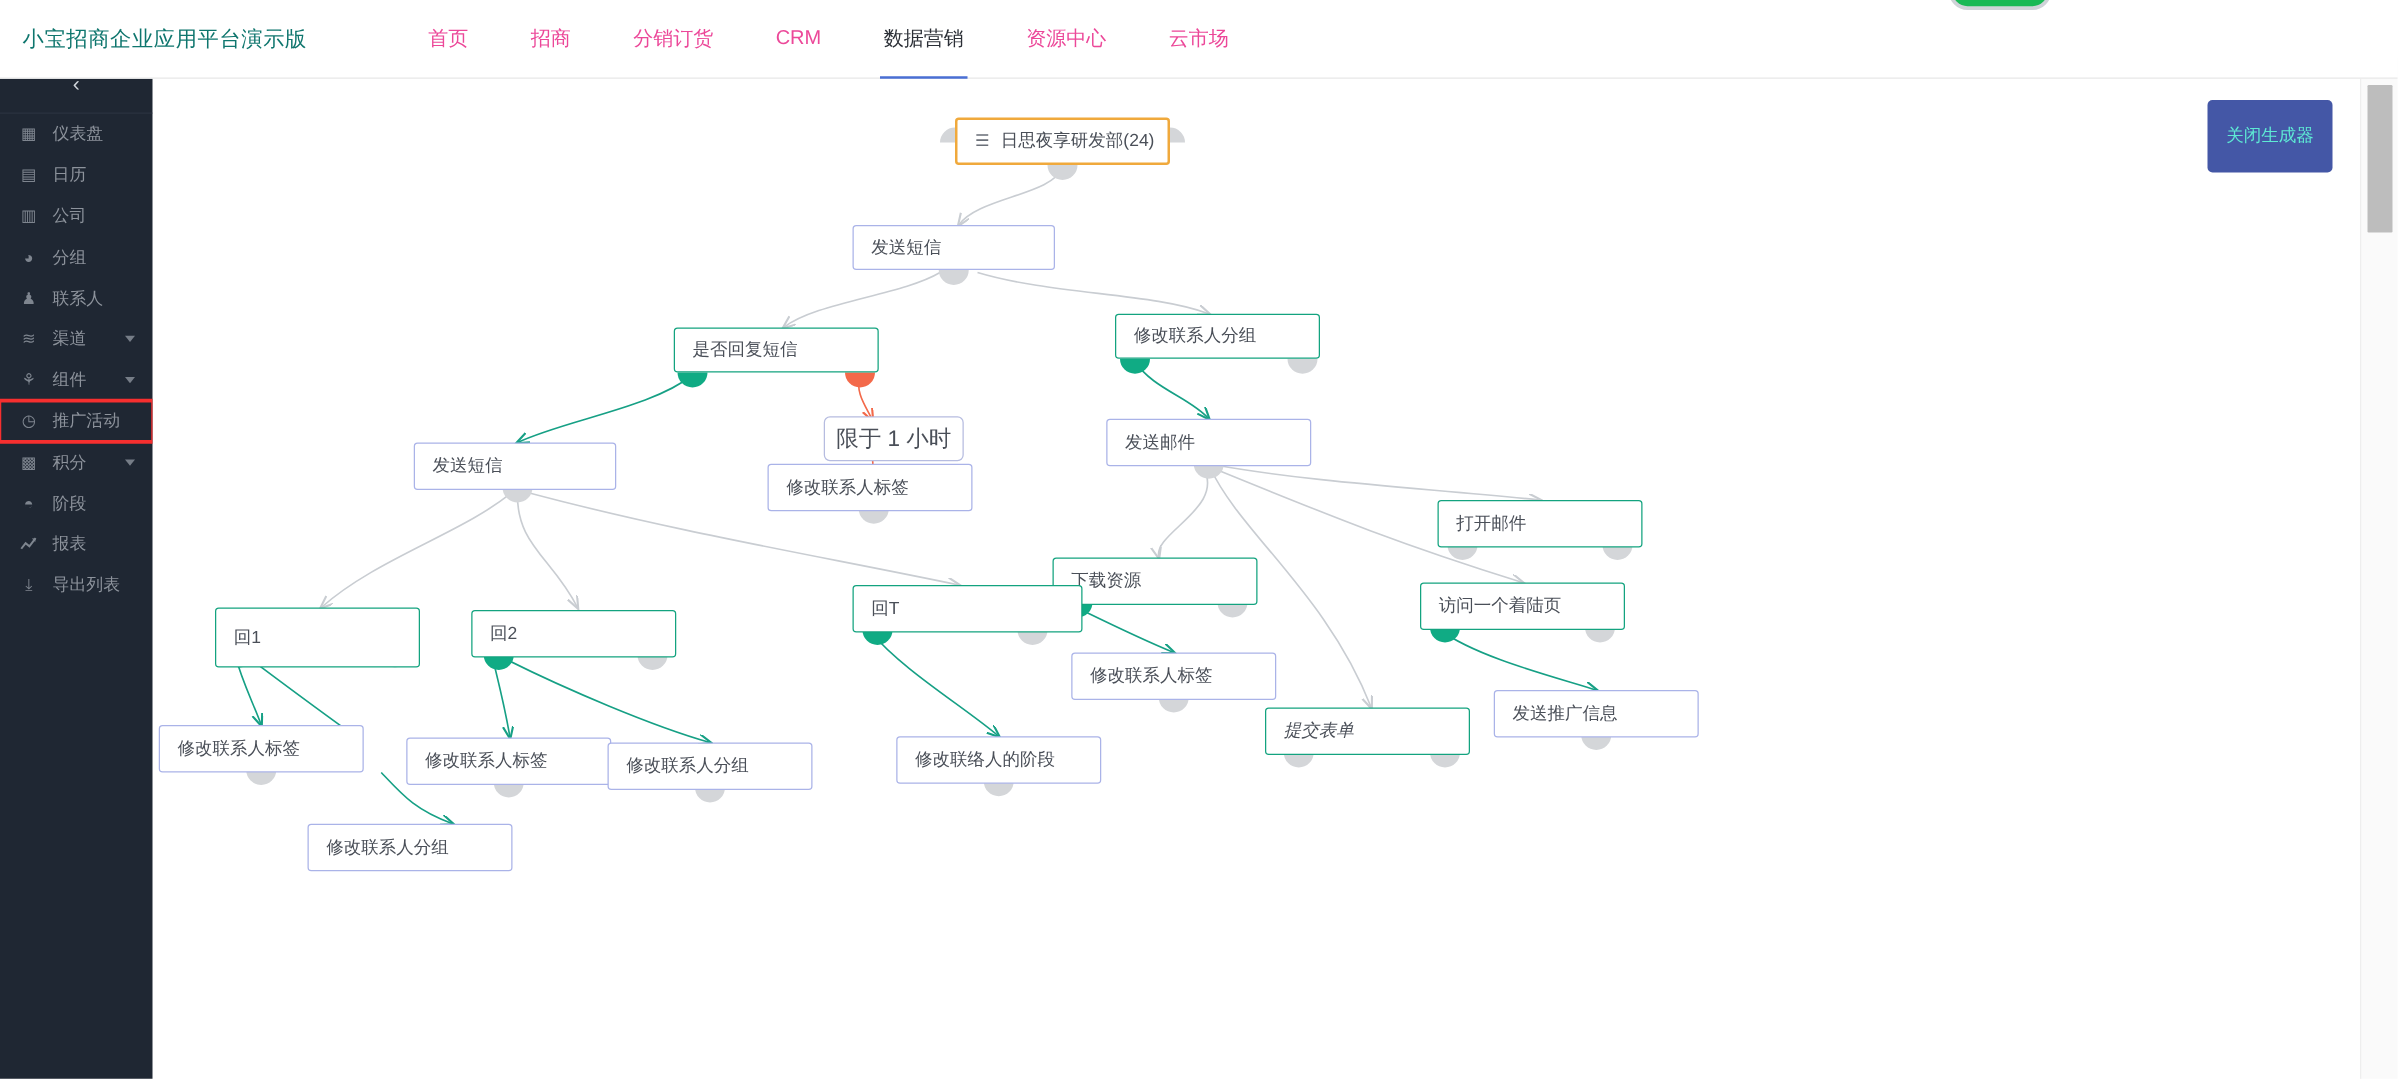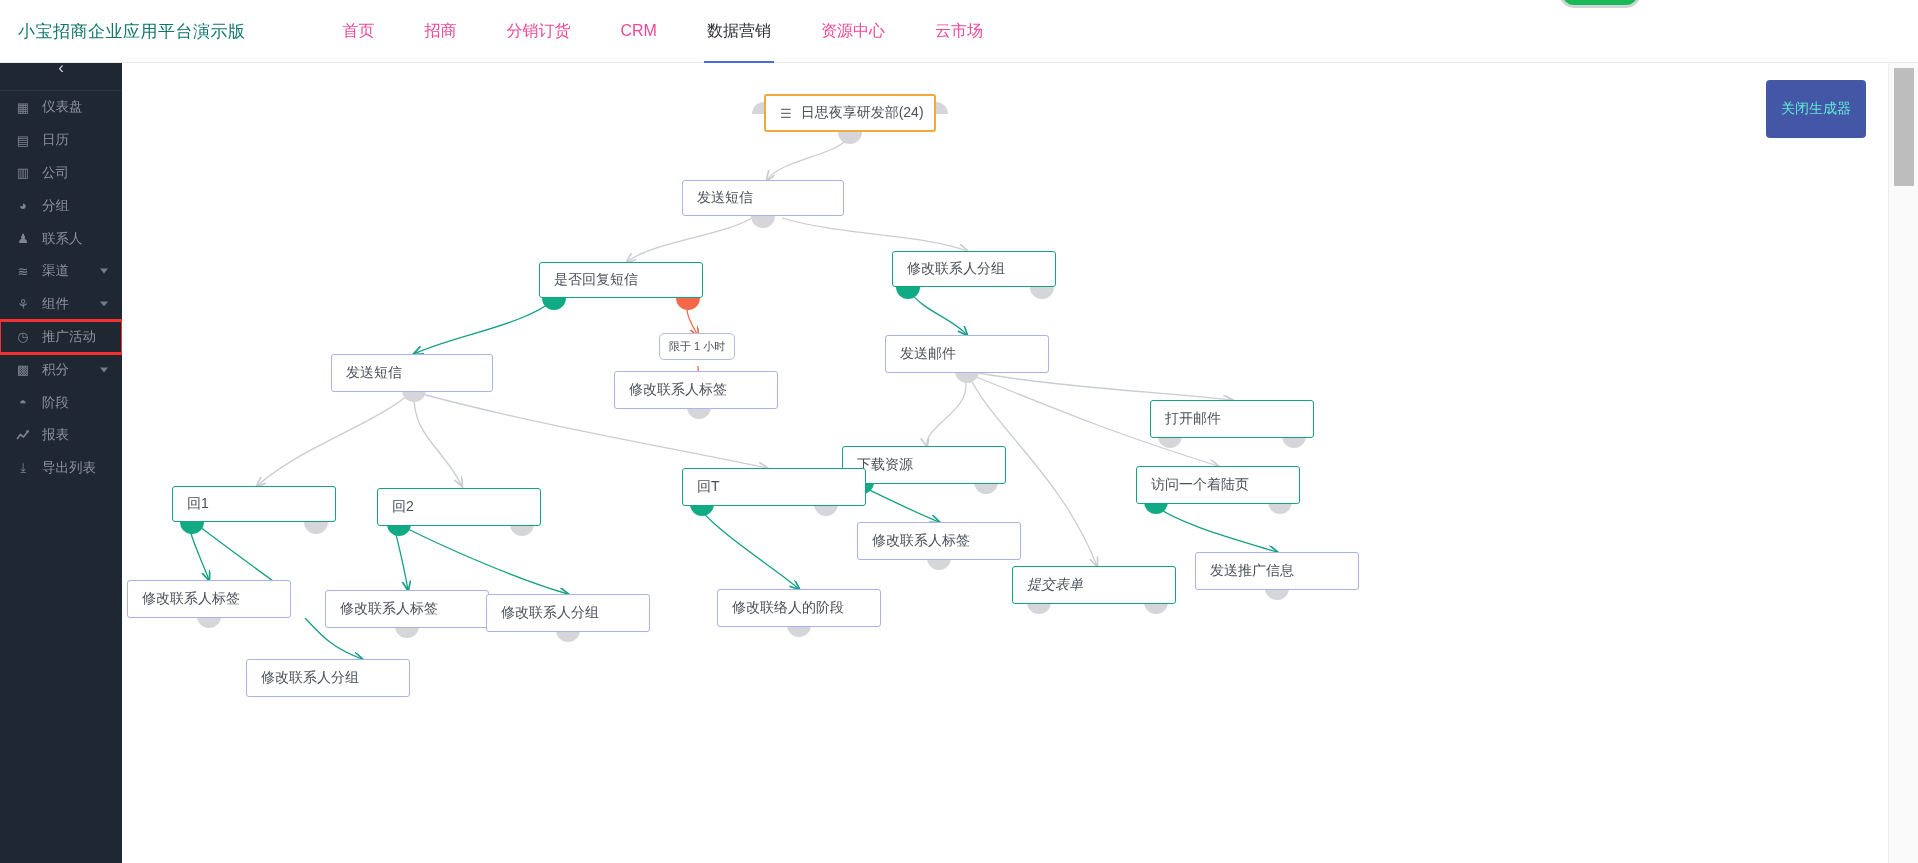--- a/index.html
+++ b/index.html
@@ -142,21 +142,21 @@
   .port.top { border-radius: 12px 12px 0 0; }
   .port.bot { border-radius: 0 0 12px 12px; }
   .port.green { background: #10ab84; }
   .port.red { background: #f3694a; }
 
   .pill-label {
     position: absolute;
     border: 1px solid #b6bce0;
     border-radius: 5px;
     background: #fff;
-    font-size: 11px;
+    font-size: 18px;
     color: #4a4f58;
     padding: 5px 9px;
     z-index: 12;
     white-space: nowrap;
   }
 
   .close-gen {
     position: absolute; right: 22px; top: 22px;
     background: #4457a6; color: #5eead4;
     font-size: 14px; padding: 20px 15px;
@@ -401,21 +401,21 @@
   </div>
   <div class="node green" style="left:1028px;top:354px;width:164px;height:38px;">
     <span>打开邮件</span>
   </div>
   <div class="node green" style="left:720px;top:400px;width:164px;height:38px;">
     <span>下载资源</span>
   </div>
   <div class="node green" style="left:1014px;top:420px;width:164px;height:38px;">
     <span>访问一个着陆页</span>
   </div>
-  <div class="node green" style="left:50px;top:440px;width:164px;height:36px;">
+  <div class="node green" style="left:50px;top:440px;width:164px;height:48px;">
     <span>回1</span>
   </div>
   <div class="node green" style="left:255px;top:442px;width:164px;height:38px;">
     <span>回2</span>
   </div>
   <div class="node green" style="left:560px;top:422px;width:184px;height:38px;">
     <span>回T</span>
   </div>
   <div class="node" style="left:735px;top:476px;width:164px;height:38px;">
     <span>修改联系人标签</span>

